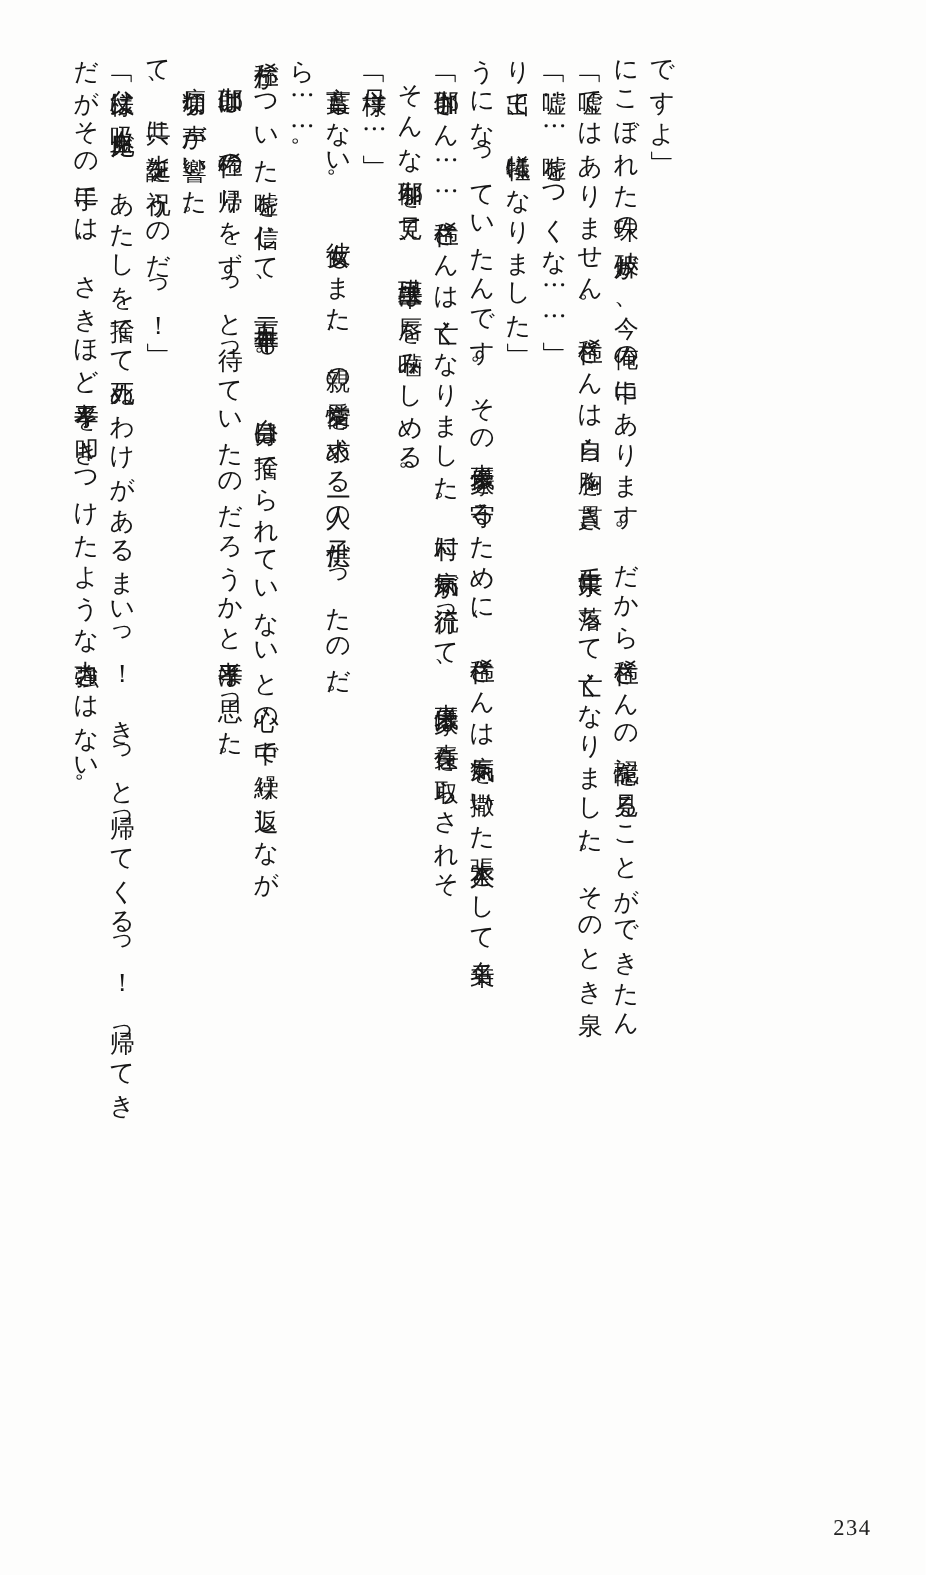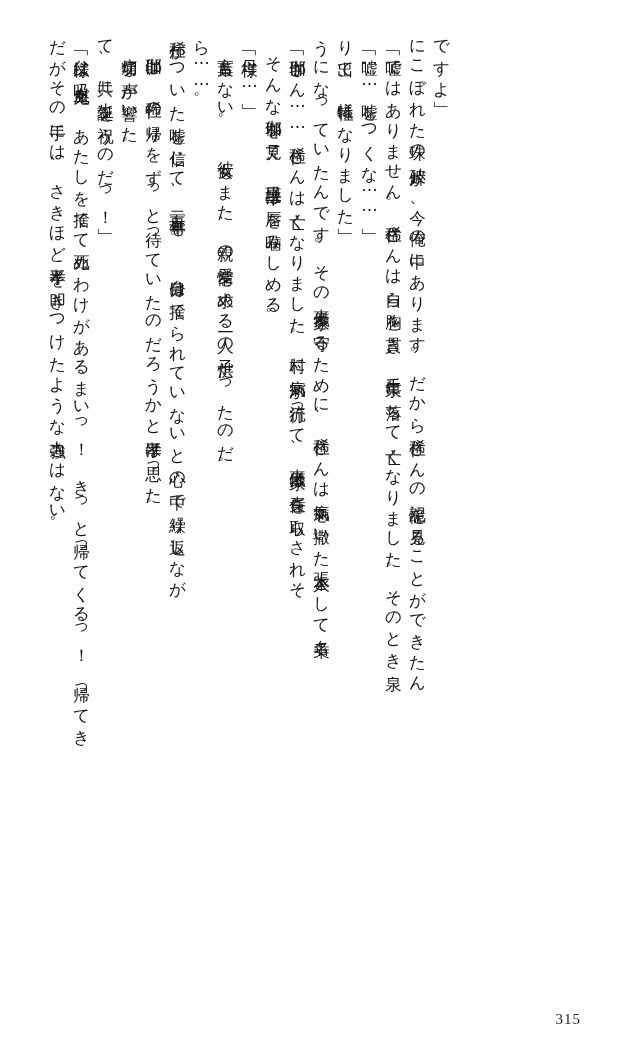--- a/index.html
+++ b/index.html
@@ -79,15 +79,15 @@
     <div class="column indent">そんな伽耶を見て、瑛里華は唇を噛みしめる。</div>
     <div class="column indent">「伽耶さん……稀仁さんは亡くなりました。村に病気が流行って、東儀家は責任を取らされそ</div>
     <div class="column">うになっていたんです。その東儀家を守るために、稀仁さんは病気を撒いた張本人として名乗</div>
     <div class="column">り出て、犠牲になりました」</div>
     <div class="column indent">「嘘……嘘をつくな……」</div>
     <div class="column indent">「嘘ではありません。稀仁さんは自ら胸を貫き、千年泉に落ちて亡くなりました。そのとき泉</div>
     <div class="column">にこぼれた珠の破片が、今、俺の中にあります。だから稀仁さんの記憶を見ることができたん</div>
     <div class="column">ですよ」</div>
   </div>
 
-  <div id="page-number">315</div>
+  <div id="page-number">234</div>
 
 </div>
 
 </body></html>

